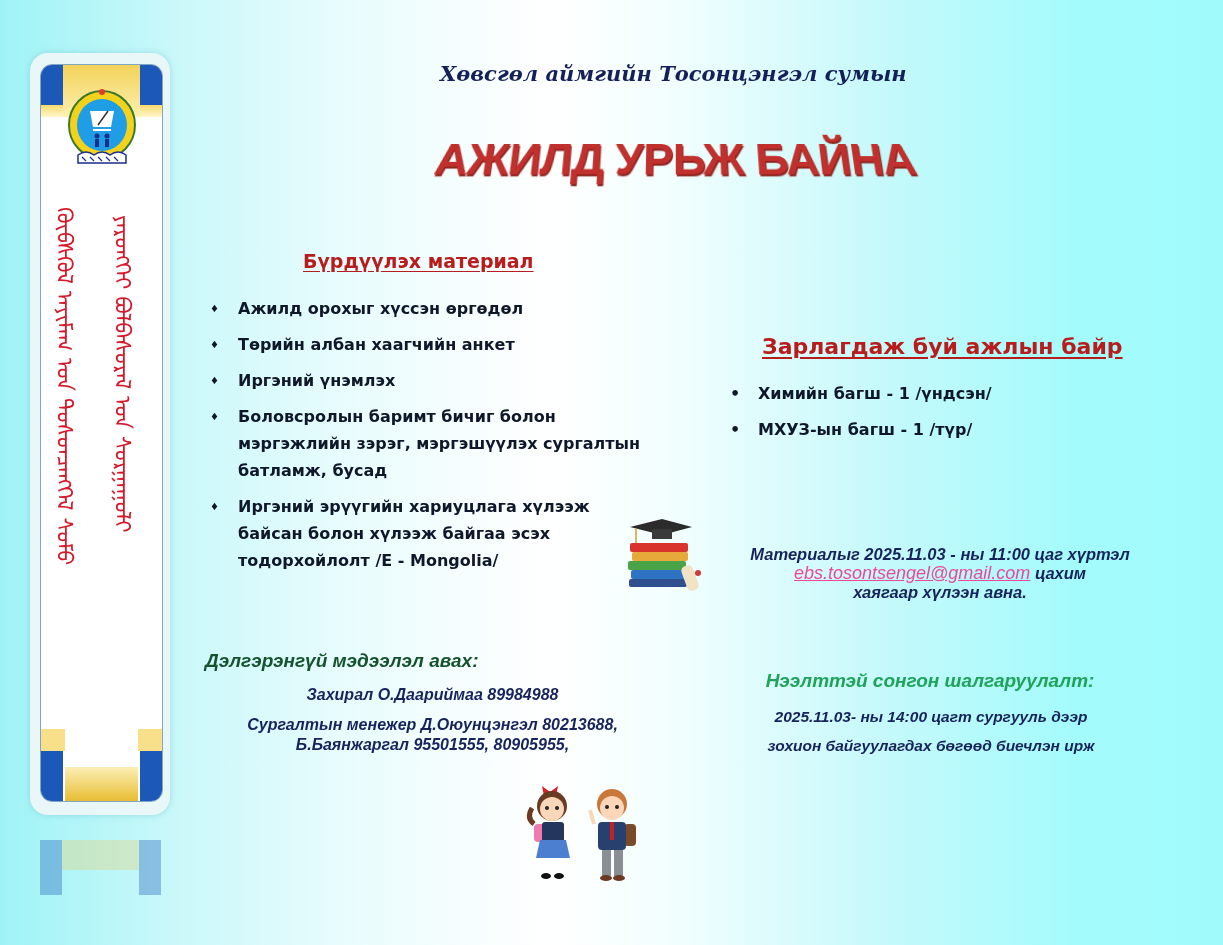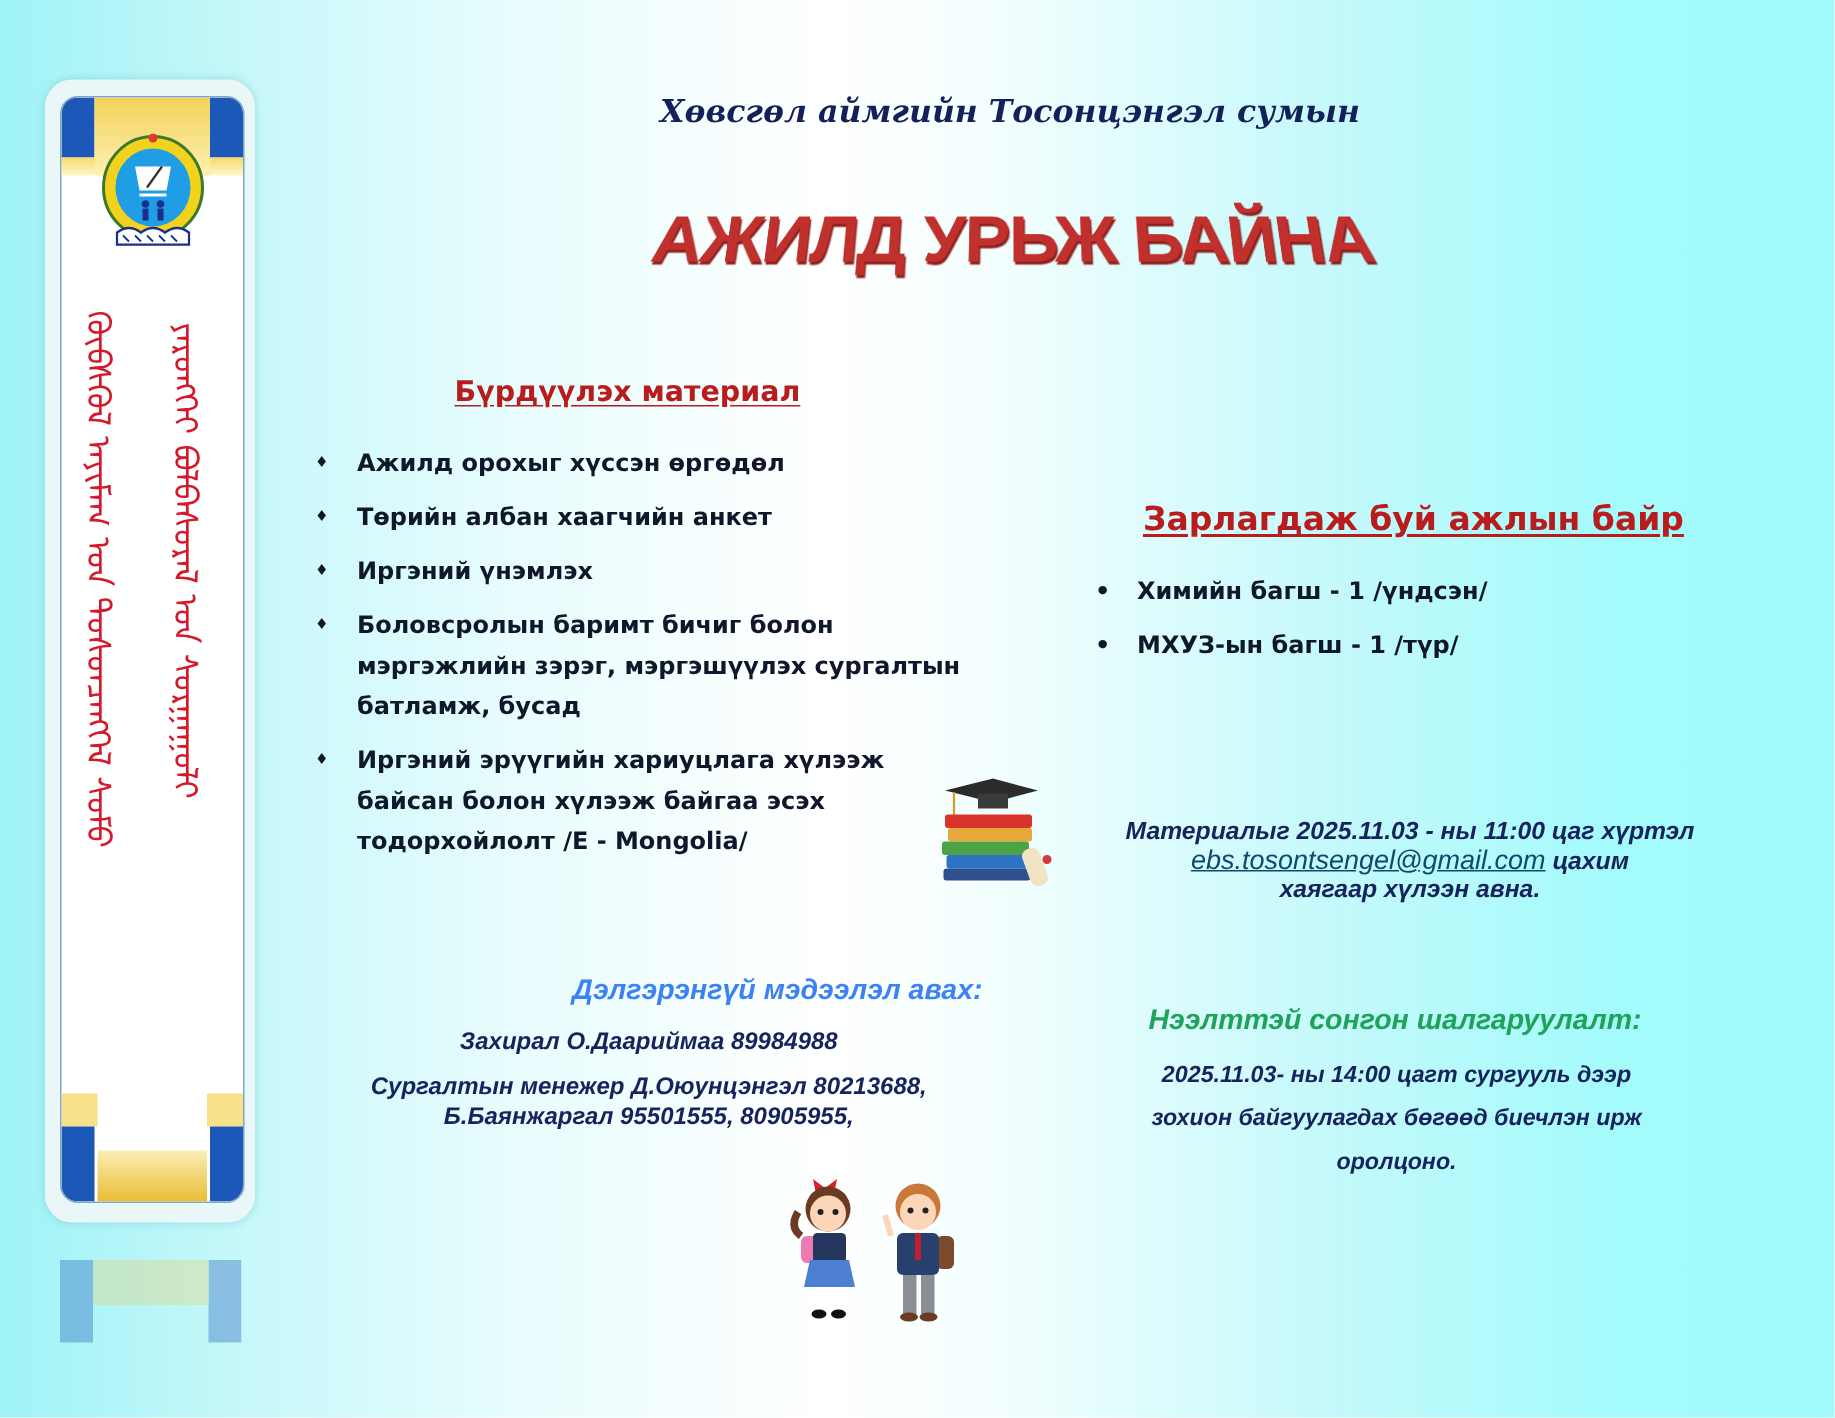--- a/index.html
+++ b/index.html
@@ -34,22 +34,22 @@
   .list{list-style:none;margin:0;padding:0;font-weight:bold;color:#0f172a;font-size:16px;}
   .list li{position:relative;padding-left:28px;}
   .req-list{left:210px;top:295px;width:440px;}
   .req-list li{line-height:27px;margin-bottom:9px;}
   .req-list li::before{content:"\2666";position:absolute;left:0;top:0;font-size:10px;}
   .jobs-list{left:730px;top:382px;width:400px;}
   .jobs-list li{line-height:24px;margin-bottom:12px;}
   .jobs-list li::before{content:"\2022";position:absolute;left:0;top:0;font-size:16px;}
   .italic-blue{font-family:"Liberation Sans",sans-serif;font-style:italic;font-weight:bold;color:#17235c;}
   .deadline{left:715px;top:545px;width:450px;text-align:center;font-size:16.5px;line-height:19px;}
-  .email{color:#0c4a6e;text-decoration:underline;font-weight:normal;font-size:18px;font-style:italic;}
-  .contact-head{left:205px;top:650px;width:450px;text-align:right;font-family:"Liberation Sans",sans-serif;font-style:italic;font-weight:bold;color:#3b82f6;font-size:19px;}
+  .email{color:#ec4899;text-decoration:underline;font-weight:normal;font-size:18px;font-style:italic;}
+  .contact-head{left:205px;top:650px;width:450px;text-align:left;font-family:"Liberation Sans",sans-serif;font-style:italic;font-weight:bold;color:#14532d;font-size:19px;}
   .contact{left:200px;top:685px;width:465px;text-align:center;font-size:16px;}
   .contact .c1{line-height:20px;margin-bottom:10px;}
   .contact .c2{line-height:20px;}
   .exam-head{left:720px;top:670px;width:420px;text-align:center;font-family:"Liberation Sans",sans-serif;font-style:italic;font-weight:bold;color:#1da35a;font-size:19px;}
   .exam{left:722px;top:702px;width:418px;text-align:center;font-size:15.5px;line-height:29px;}
   .books{left:622px;top:515px;width:90px;height:80px;}
   .kids{left:520px;top:778px;width:130px;height:115px;}
 </style>
 </head>
 <body>
@@ -131,21 +131,20 @@
 <div class="abs italic-blue contact">
   <div class="c1">Захирал О.Даариймаа 89984988</div>
   <div class="c2">Сургалтын менежер Д.Оюунцэнгэл 80213688,</div>
   <div class="c2">Б.Баянжаргал 95501555, 80905955,</div>
 </div>
 
 <div class="abs exam-head">Нээлттэй сонгон шалгаруулалт:</div>
 <div class="abs italic-blue exam">
   <div>2025.11.03- ны 14:00  цагт сургууль дээр</div>
   <div>зохион байгуулагдах бөгөөд биечлэн ирж</div>
-  <div>оролцоно.</div>
 </div>
 
 <svg class="abs kids" viewBox="0 0 130 115">
 
   <path d="M22 8 l8 6 l8-6 l-2 10 l-12 0 Z" fill="#d81f2a"></path>
   <circle cx="32" cy="28" r="15" fill="#6b3a22"></circle>
   <circle cx="32" cy="31" r="12" fill="#fbd6b8"></circle>
   <circle cx="27" cy="30" r="2" fill="#222"></circle>
     <circle cx="37" cy="30" r="2" fill="#222"></circle>
   <path d="M12 30 q-6 10 2 16" stroke="#6b3a22" stroke-width="5" fill="none"></path>

